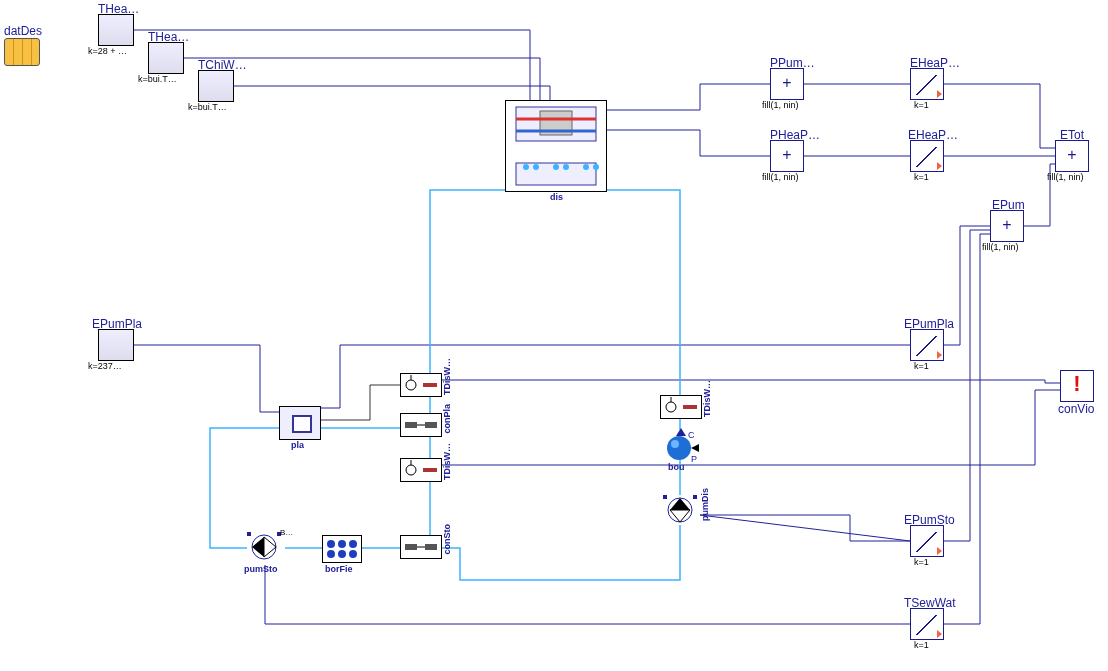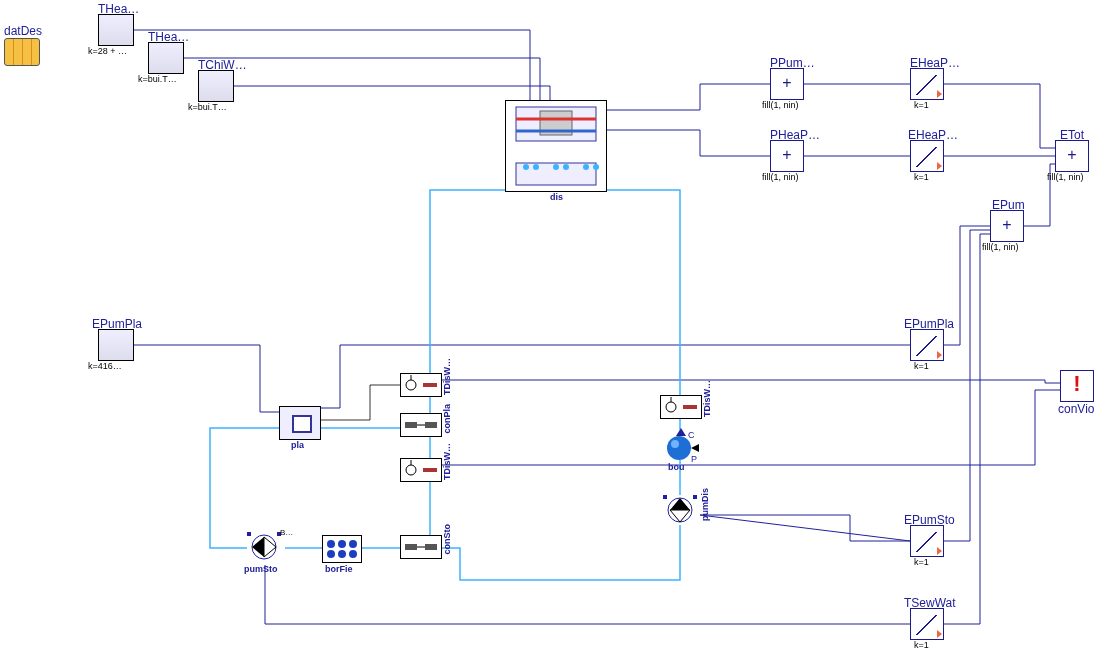--- a/index.html
+++ b/index.html
@@ -85,21 +85,21 @@
 <div style="position:absolute;left:148px;top:42px;width:34px;height:30px;border:1px solid #000;background:linear-gradient(#eef,#dde)"></div>
 <span class="lbl" style="left:148px;top:30px">THea…</span>
 <span class="lblk" style="left:138px;top:74px">k=bui.T…</span>
 
 <div style="position:absolute;left:198px;top:70px;width:34px;height:30px;border:1px solid #000;background:linear-gradient(#eef,#dde)"></div>
 <span class="lbl" style="left:198px;top:58px">TChiW…</span>
 <span class="lblk" style="left:188px;top:102px">k=bui.T…</span>
 
 <div style="position:absolute;left:98px;top:329px;width:34px;height:30px;border:1px solid #000;background:linear-gradient(#eef,#dde)"></div>
 <span class="lbl" style="left:92px;top:317px">EPumPla</span>
-<span class="lblk" style="left:88px;top:361px">k=416…</span>
+<span class="lblk" style="left:88px;top:361px">k=237…</span>
 
 <div style="position:absolute;left:770px;top:68px;width:32px;height:30px;border:1px solid #1a1a8a;background:#fff;text-align:center;font-size:16px;line-height:28px;color:#1a1a8a">+</div>
 <span class="lbl" style="left:770px;top:56px">PPum…</span>
 <span class="lblk" style="left:762px;top:100px">fill(1, nin)</span>
 
 <div style="position:absolute;left:770px;top:140px;width:32px;height:30px;border:1px solid #1a1a8a;background:#fff;text-align:center;font-size:16px;line-height:28px;color:#1a1a8a">+</div>
 <span class="lbl" style="left:770px;top:128px">PHeaP…</span>
 <span class="lblk" style="left:762px;top:172px">fill(1, nin)</span>
 
 <div style="position:absolute;left:1055px;top:140px;width:32px;height:30px;border:1px solid #1a1a8a;background:#fff;text-align:center;font-size:16px;line-height:28px;color:#1a1a8a">+</div>

